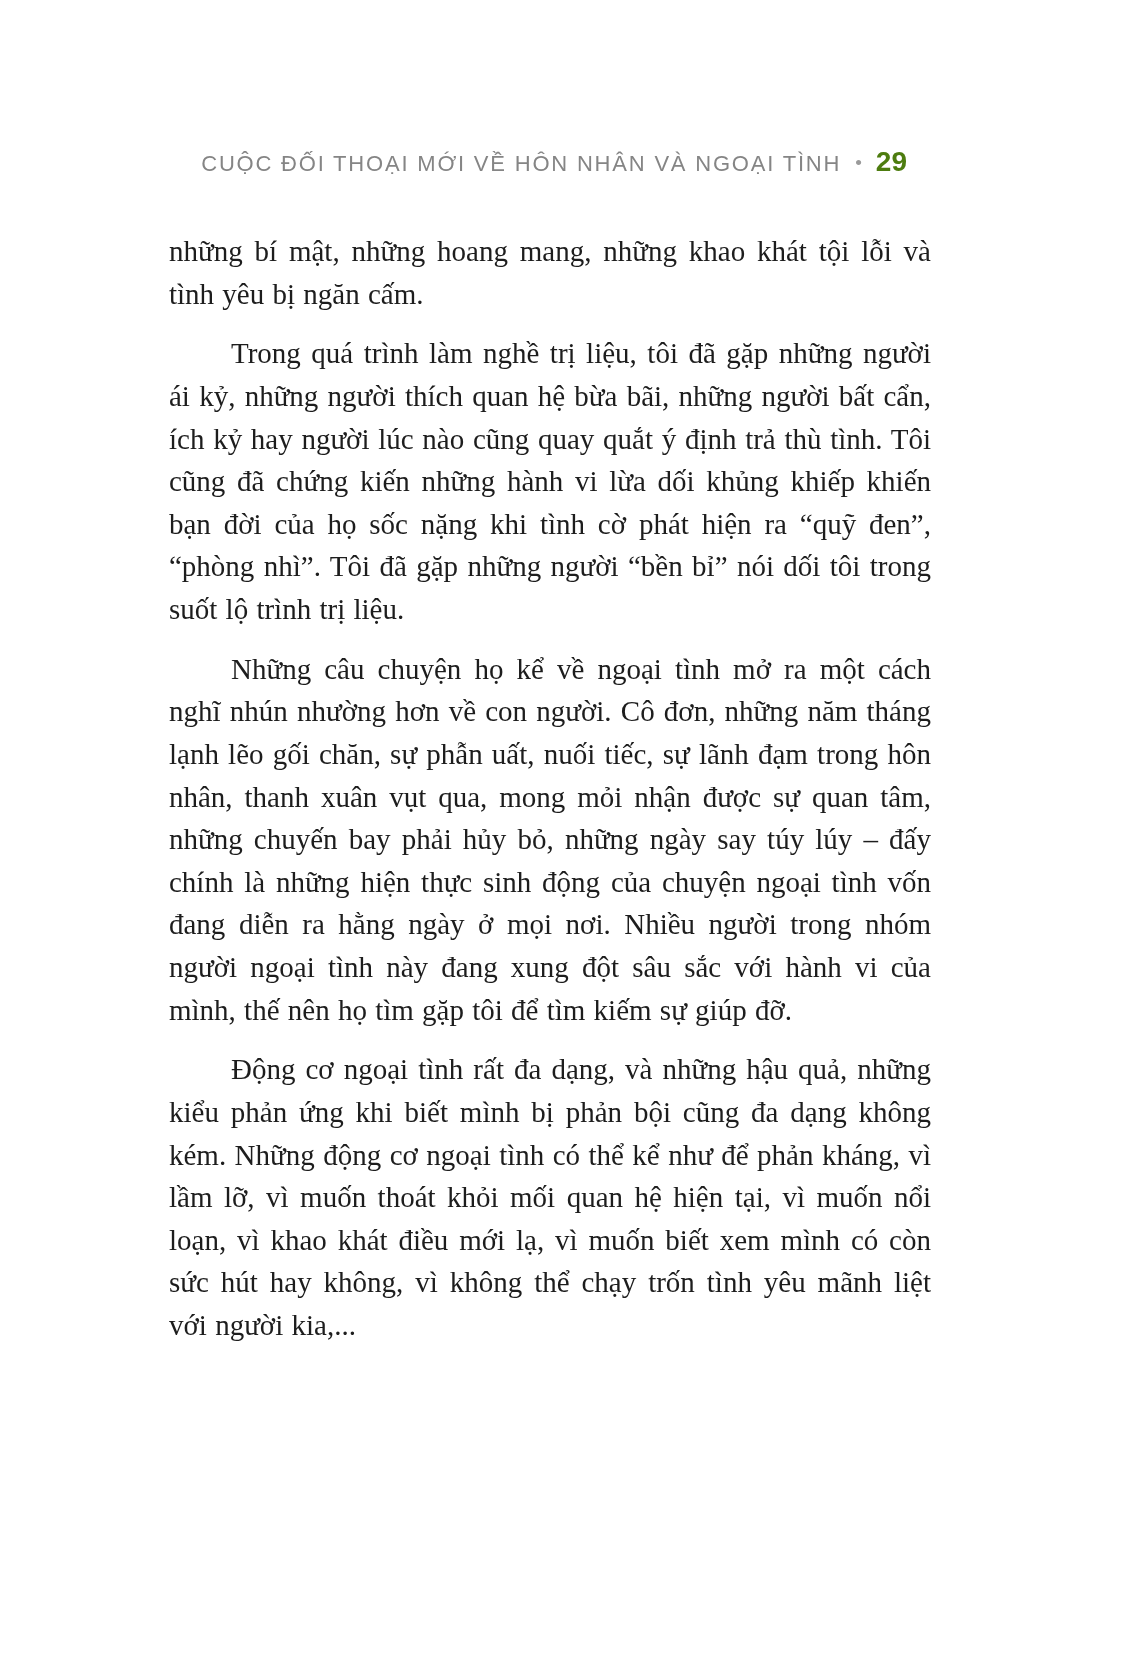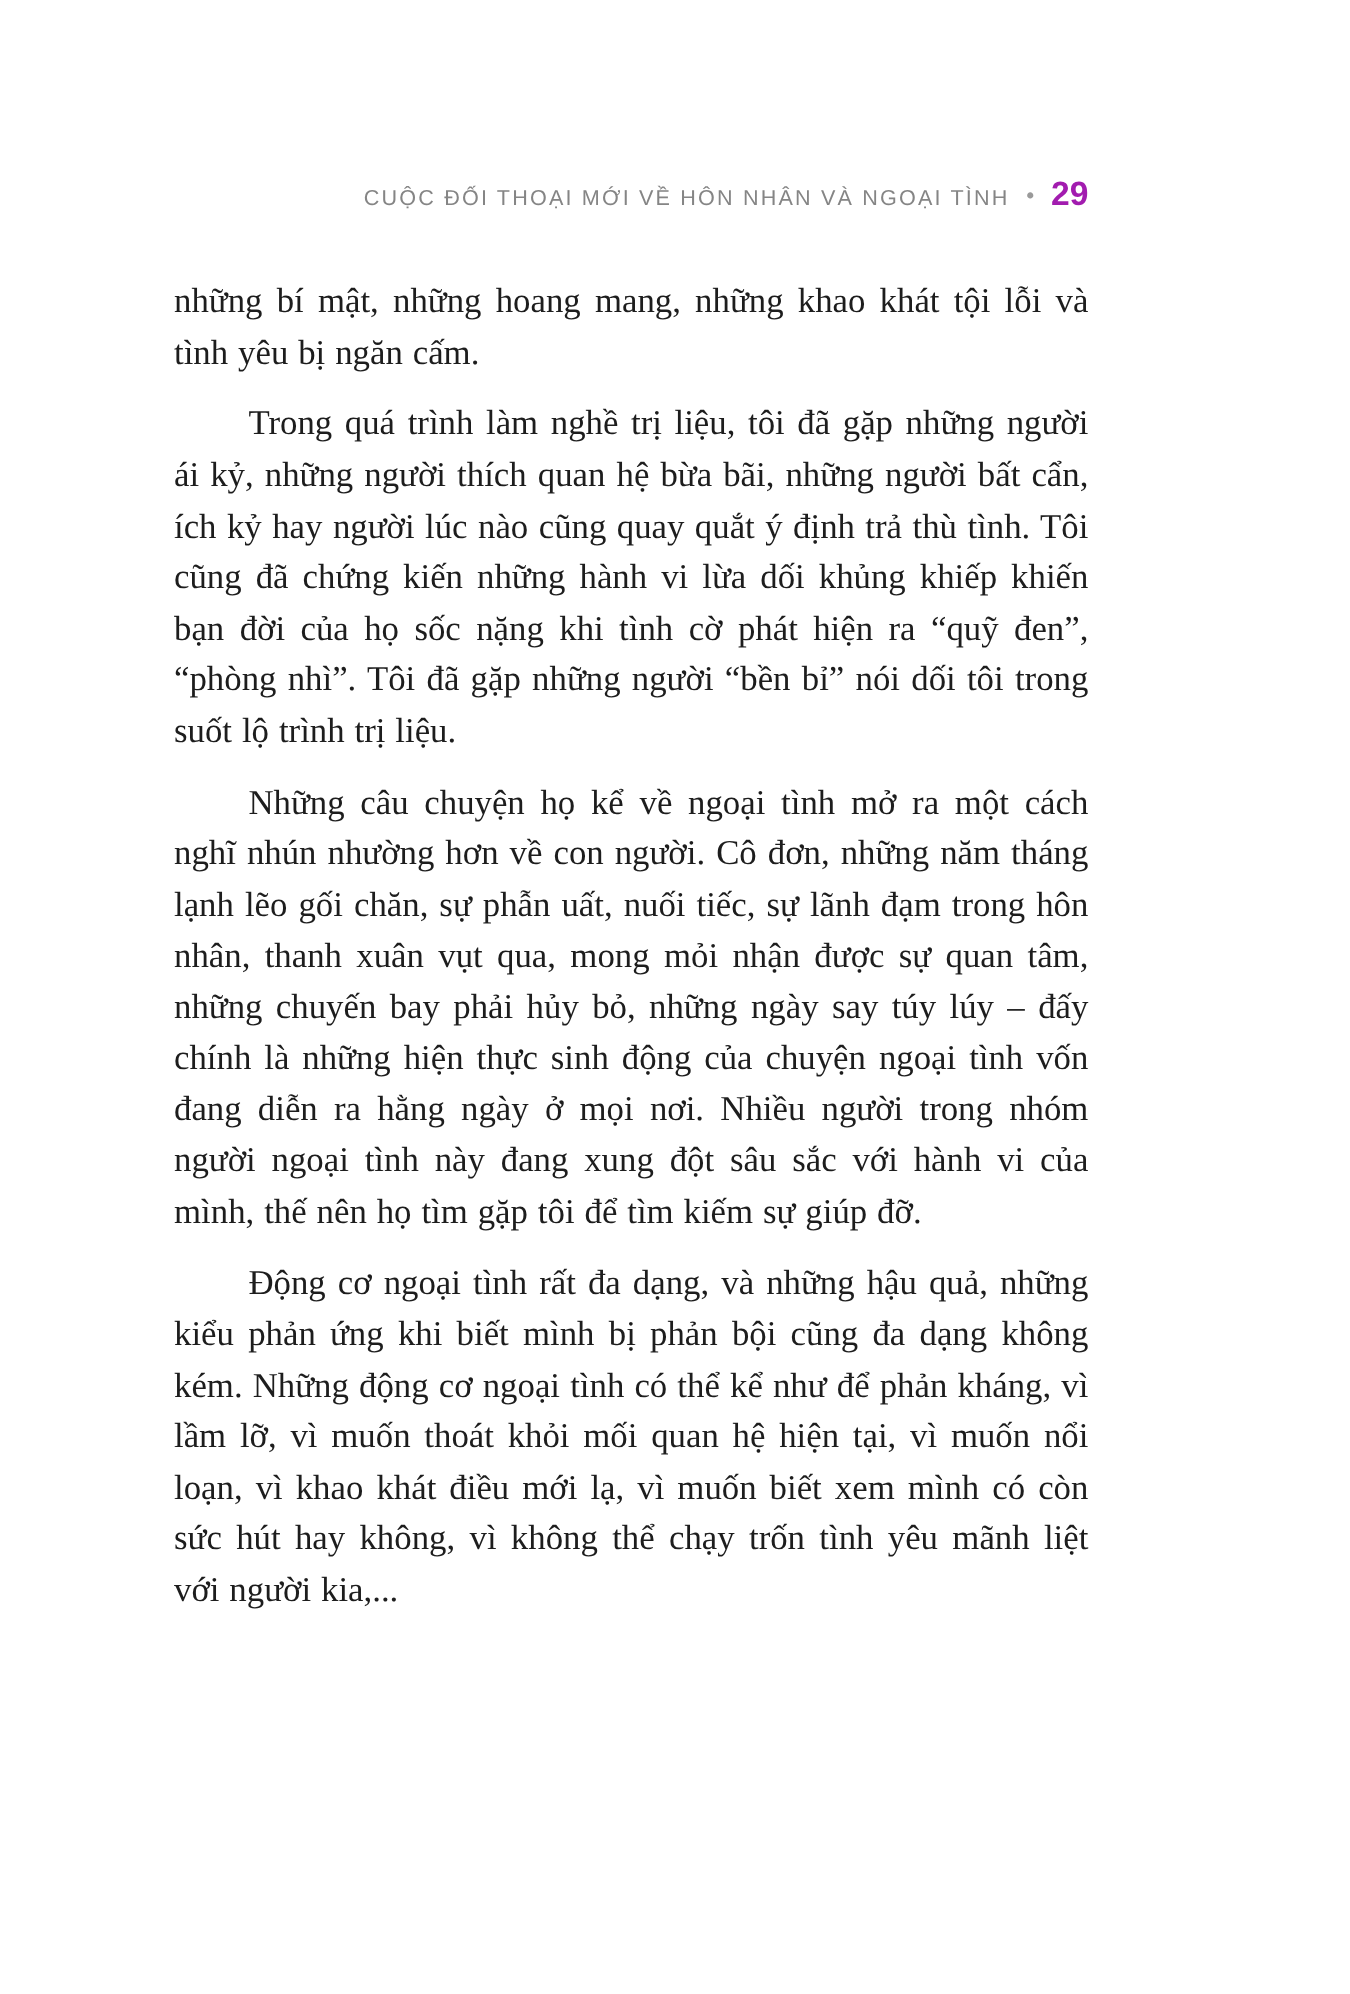--- a/index.html
+++ b/index.html
@@ -22,36 +22,37 @@
     display: flex;
     justify-content: flex-end;
     align-items: baseline;
     gap: 14px;
     font-family: "Liberation Sans", "DejaVu Sans", sans-serif;
     margin-bottom: 52px;
     white-space: nowrap;
   }
   .running-title {
     color: #858585;
-    font-size: 18px;
+    font-size: 22px;
     letter-spacing: 1.8px;
   }
   .header-sep {
     color: #9a9a9a;
     font-size: 19px;
     position: relative;
     top: -2px;
   }
   .page-number {
-    color: #a21caf;
+    color: #4d7c0f;
     font-size: 28px;
     font-weight: bold;
   }
   .body-text {
     width: 100%;
+    margin-left: 24px;
   }
   .para {
     font-size: 29px;
     line-height: 1.47;
     text-align: justify;
     text-justify: inter-word;
     text-indent: 62px;
     margin: 0 0 17px 0;
     word-spacing: 1px;
   }

